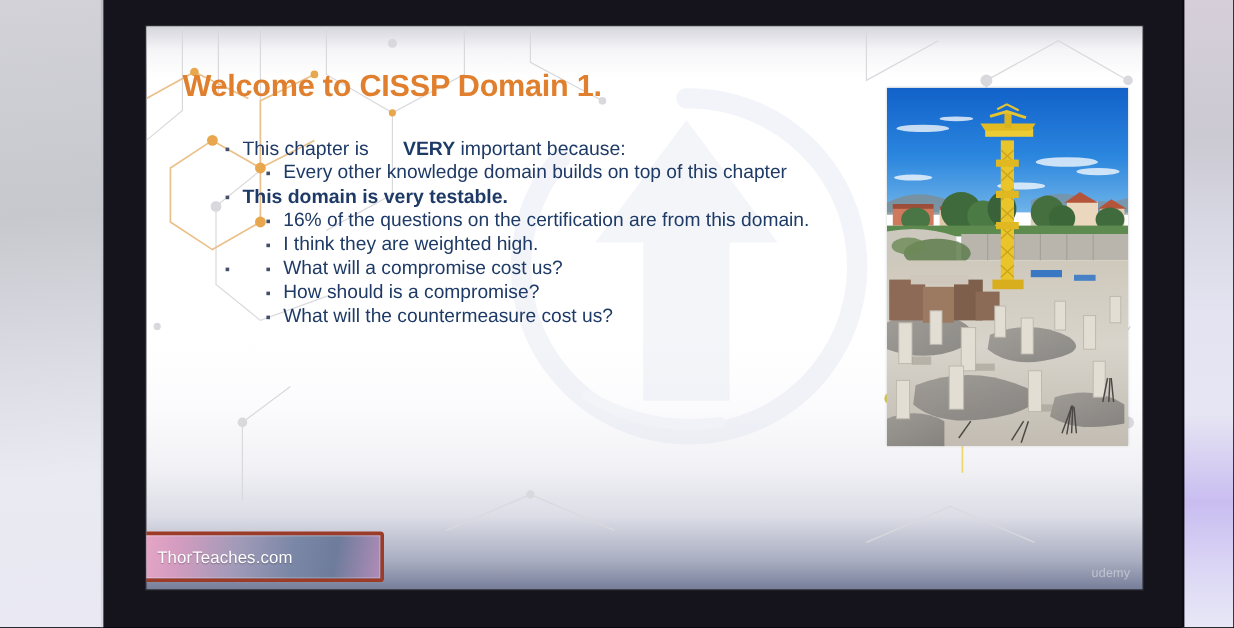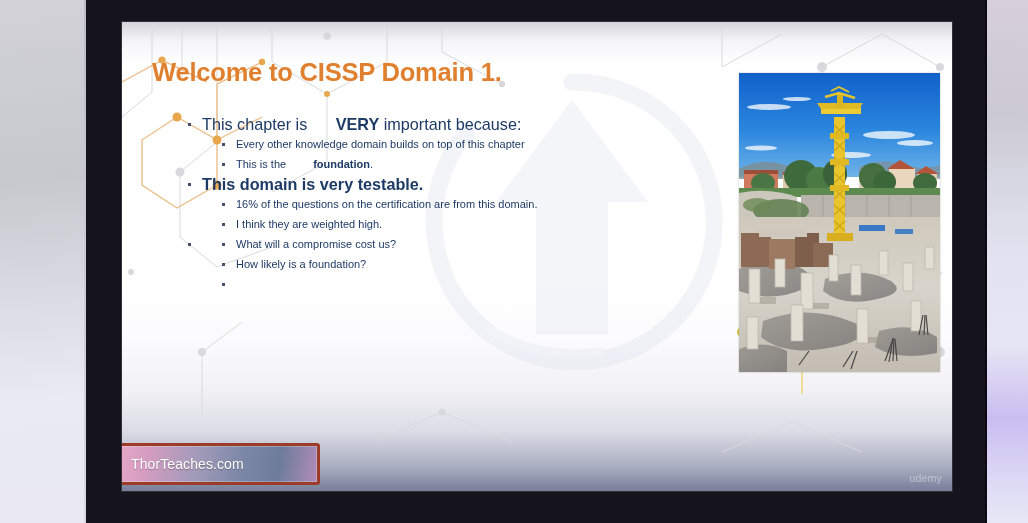--- a/index.html
+++ b/index.html
@@ -111,21 +111,21 @@
     color: #1e3a66;
     font-family: "Liberation Sans", sans-serif;
     font-size: 16.2px;
     line-height: 20px;
     white-space: nowrap;
     padding-left: 28px;
     margin-bottom: 0px;
   }
   .bline.lvl2 {
     padding-left: 62px;
-    font-size: 11px;
+    font-size: 16px;
   }
   .bline.wrap { white-space: normal; width: 530px; line-height: 20px; }
   .bline .dot {
     position:absolute;
     left: 14px; top: 9px;
     width: 3px; height: 3px;
     background: #44506b;
   }
   .bline.lvl2 .dot { left: 48px; top: 9px; }
   .bline b { font-weight: bold; margin-left: 24px; }
@@ -253,28 +253,27 @@
       </g>
       <path d="M160 38 L236 140 L196 140 L196 272 L124 272 L124 140 L84 140 Z" fill="#e2e7f1"></path>
       <path d="M78 268 q50 30 110 22" stroke="#e6eaf3" stroke-width="9" fill="none" stroke-linecap="round"></path>
     </svg>
 
     <div class="slide-title">Welcome to CISSP Domain 1.</div>
 
     <div class="body-list">
         <div class="bline"><span class="dot"></span><span>This chapter is <b>VERY</b> important because:</span></div>
         <div class="bline lvl2"><span class="dot"></span><span>Every other knowledge domain builds on top of this chapter</span></div>
-        <div class="bline lvl2"><span class="dot"></span><span>This is the <b>foundation</b>.</span></div>
         <div class="bline strong"><span class="dot"></span><span>This domain is very testable.</span></div>
         <div class="bline lvl2"><span class="dot"></span><span>16% of the questions on the certification are from this domain.</span></div>
         <div class="bline lvl2"><span class="dot"></span><span>I think they are weighted high.</span></div>
         <div class="bline"><span class="dot"></span></div>
         <div class="bline lvl2"><span class="dot"></span><span>What will a compromise cost us?</span></div>
-        <div class="bline lvl2"><span class="dot"></span><span>How likely is a foundation?</span></div>
-        <div class="bline lvl2"><span class="dot"></span></div>
+        <div class="bline lvl2"><span class="dot"></span><span>How should is a compromise?</span></div>
+        <div class="bline lvl2"><span class="dot"></span><span>What will the countermeasure cost us?</span></div>
       </div>
 
     <div class="photo-frame">
       <div class="photo">
         <svg viewBox="0 0 201 299" preserveAspectRatio="none" width="201" height="299">
           <defs>
             <linearGradient id="sky" x1="0" y1="0" x2="0" y2="1">
               <stop offset="0%" stop-color="#1161c9"></stop>
               <stop offset="55%" stop-color="#2b86de"></stop>
               <stop offset="100%" stop-color="#6fb3e8"></stop>

